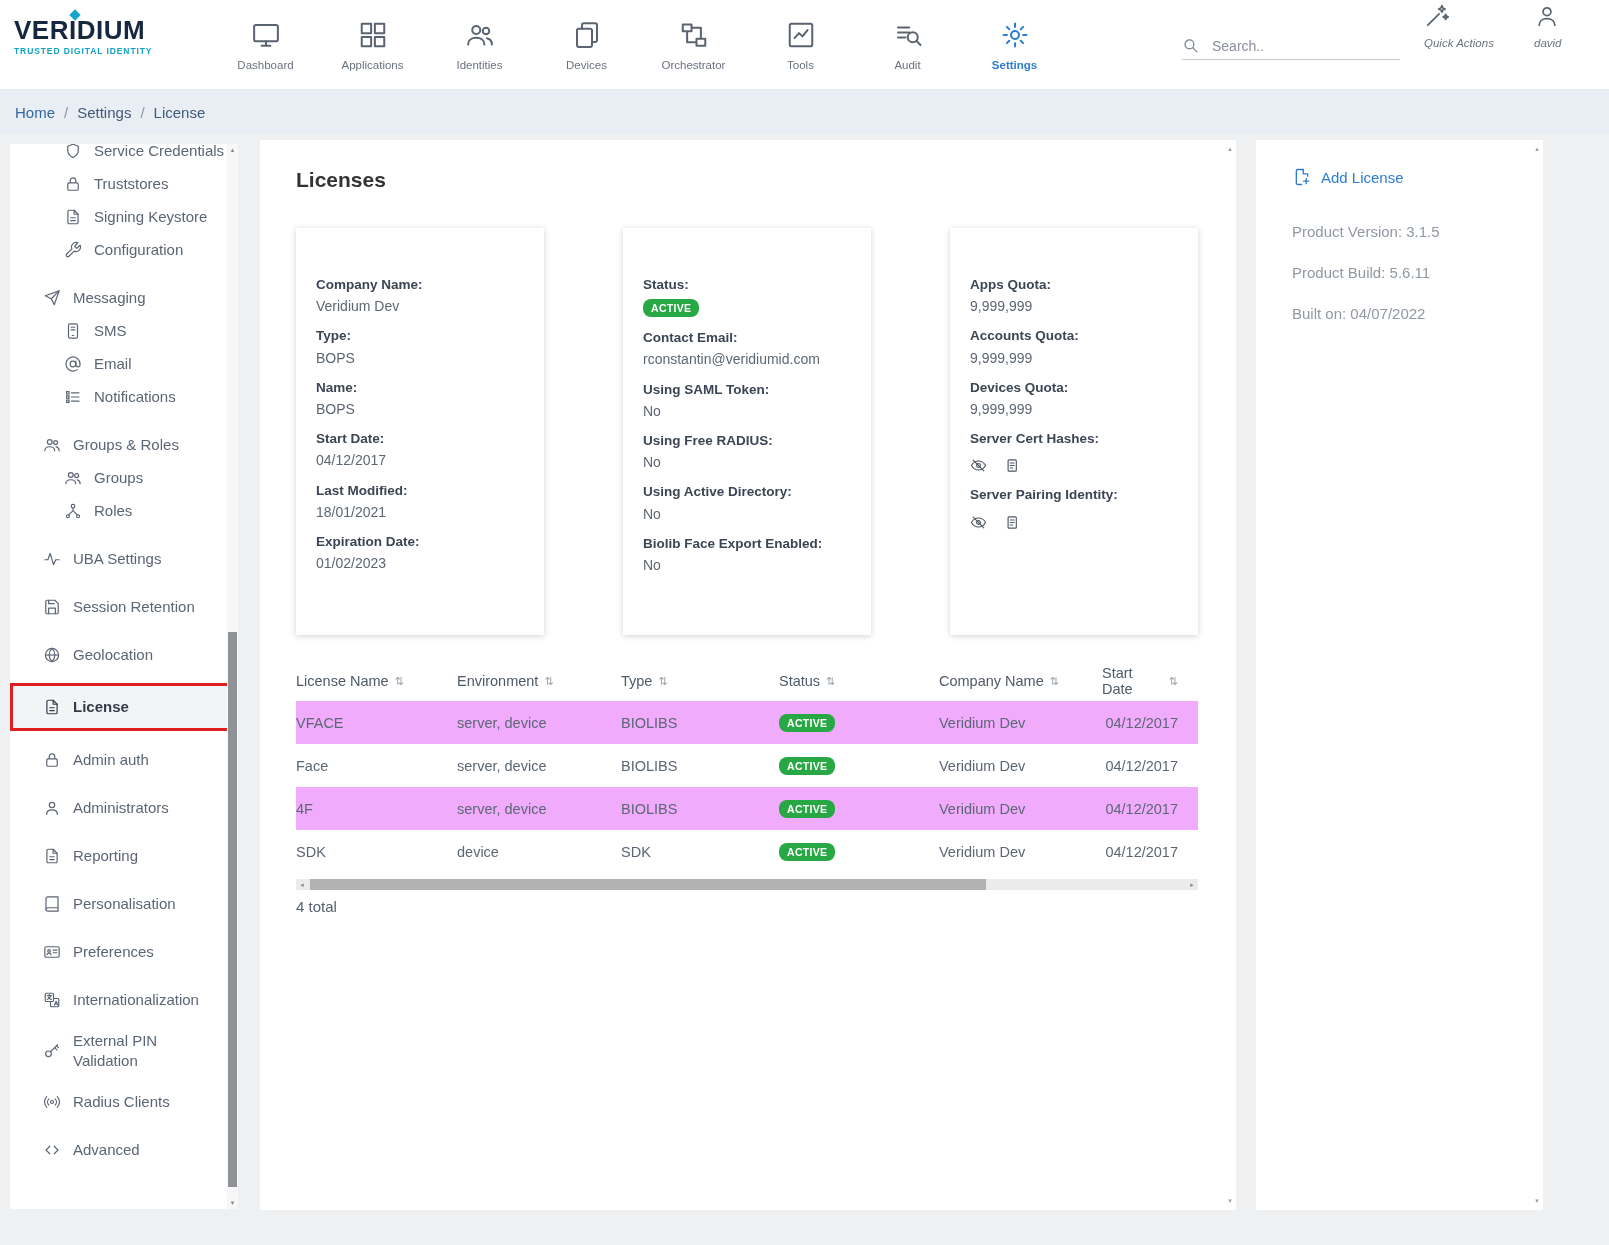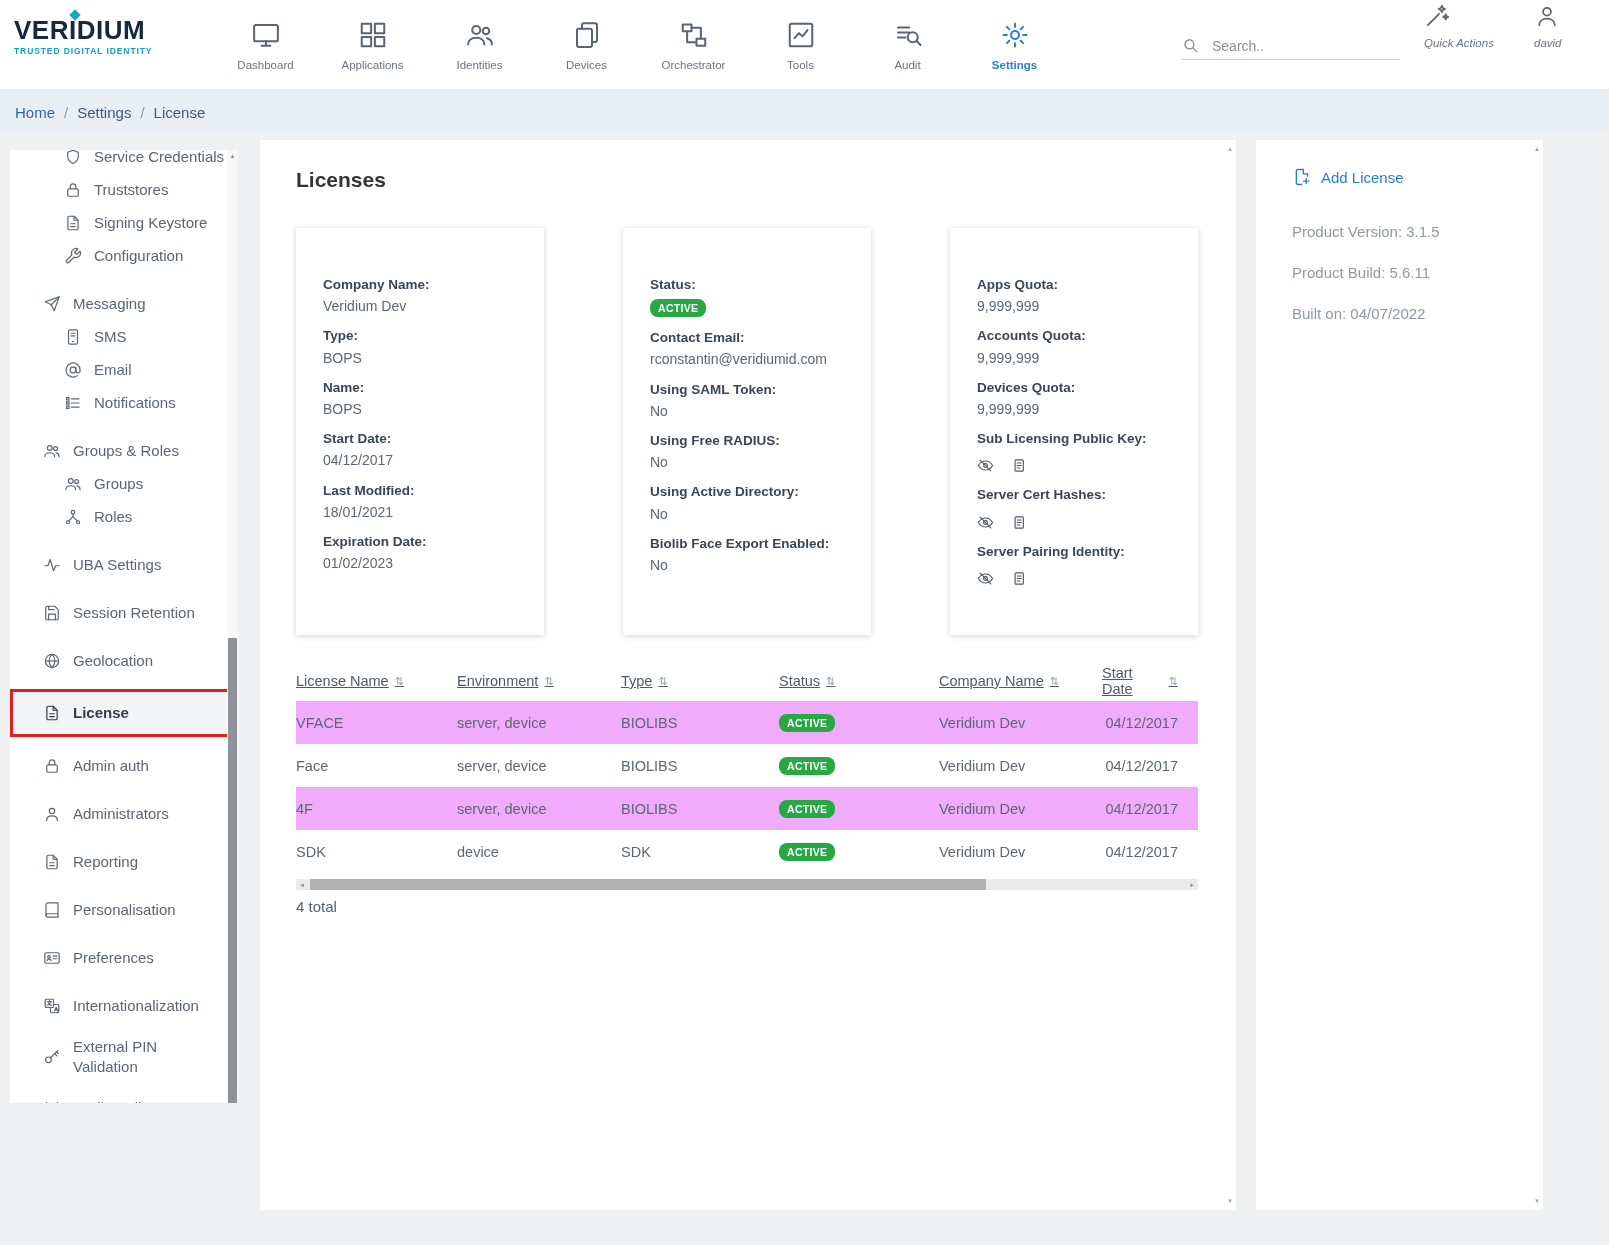--- a/index.html
+++ b/index.html
@@ -35,54 +35,54 @@
   .usr { margin-left:14px; width:70px; }
 
   
   .breadcrumb { height:44px; background:#e9eef4; display:flex; align-items:center; gap:9px; padding-left:15px; font-size:15px; }
   .bc-link { color:#33689f; cursor:pointer; }
   .bc-sep { color:#8a97a5; }
   .bc-item { color:#41597a; cursor:pointer; }
 
   
   .content { position:relative; height:1111px; }
-  .sidebar { position:absolute; left:10px; top:16px; width:228px; height:953px; background:#fff; overflow:hidden; }
+  .sidebar { position:absolute; left:10px; top:10px; width:228px; height:1065px; background:#fff; overflow:hidden; }
   .main-panel { position:absolute; left:260px; top:6px; width:976px; height:1070px; background:#fff; padding:18px 38px 0 36px; }
   .right-panel { position:absolute; left:1256px; top:6px; width:287px; height:1070px; background:#fff; padding:27px 24px 0 36px; }
 
   
   .side-list { padding-top:4px; }
   .side-item { display:flex; align-items:center; gap:12px; min-height:33px; padding-left:33px; color:#5b6675; font-size:15px; cursor:pointer; line-height:1.3; }
   .side-item .ic { width:18px; height:18px; flex:none; }
   .side-item.sub { padding-left:54px; }
   .side-item.top { margin-top:15px; }
   .side-item.cut { margin-top:-14px; }
   .side-label { max-width:150px; }
   .side-item.hl { outline:3px solid #e02020; background:#f3f4f6; min-height:42px; margin-left:3px; margin-right:4px; padding-left:30px; color:#333d49; font-weight:bold; }
   .side-scroll { position:absolute; right:0; top:0; bottom:0; width:11px; background:#f7f7f7; }
   .side-scroll .arrow { position:absolute; left:0; width:11px; height:12px; font-size:7px; color:#8a8a8a; text-align:center; line-height:12px; cursor:pointer; }
   .side-scroll .arrow.bottom { bottom:0; }
   .side-scroll .thumb { position:absolute; left:1px; width:9px; top:488px; height:555px; background:#8f9296; cursor:grab; }
 
   
   .main-title { font-size:21px; font-weight:bold; color:#333; margin-top:10px; }
   .cards { display:flex; justify-content:space-between; margin-top:36px; }
-  .card { width:248px; min-height:407px; background:#fff; box-shadow:0 1px 6px rgba(0,0,0,0.18); padding:48px 27px 20px; }
+  .card { width:248px; min-height:407px; background:#fff; box-shadow:0 1px 6px rgba(0,0,0,0.18); padding:48px 20px 20px; }
   .field { margin-bottom:12px; }
   .field-label { font-size:13.5px; font-weight:bold; color:#3b4654; line-height:1.35; }
   .field-value { font-size:14px; color:#5c6774; margin-top:3px; line-height:1.3; }
   .badge { display:inline-block; background:#28a745; color:#fff; font-size:10.5px; font-weight:bold; padding:3px 8px; border-radius:8px; letter-spacing:0.3px; }
   .field .badge { margin-top:5px; }
   .secret { margin-bottom:12px; }
   .secret-icons { display:flex; gap:16px; margin-top:9px; }
   .secret-icons .ic { width:17px; height:17px; color:#4f5864; cursor:pointer; }
 
   .table { margin-top:26px; }
   .trow { display:grid; grid-template-columns:161px 164px 158px 160px 163px 1fr; align-items:center; }
-  .thead { height:40px; font-size:14.5px; color:#4e5a68;text-decoration:underline; }
+  .thead { height:40px; font-size:14.5px; color:#4e5a68; }
   .th { display:flex; align-items:center; gap:6px; cursor:pointer; }
   .th.right { justify-content:flex-end; padding-right:20px; }
   .th .sort { font-size:11px; color:#98a2ad; }
   .tr { height:43px; font-size:14.5px; color:#5c6774; cursor:pointer; }
   .tr.alt { background:#f0abfc; }
   .cell.right { text-align:right; padding-right:20px; }
 
   .hscroll { position:relative; height:11px; background:#ebebeb; margin-top:6px; }
   .hscroll .thumb { position:absolute; left:14px; top:0; height:11px; width:676px; background:#b1b1b1; cursor:grab; }
   .hscroll .harrow { position:absolute; top:0; width:12px; height:11px; font-size:7px; line-height:11px; color:#8a8a8a; text-align:center; cursor:pointer; }
@@ -623,31 +623,20 @@
             </div>
             <div class="field">
               <div class="field-label">Accounts Quota:</div>
               <div class="field-value">9,999,999</div>
             </div>
             <div class="field">
               <div class="field-label">Devices Quota:</div>
               <div class="field-value">9,999,999</div>
             </div>
             <div class="secret">
-              <div class="field-label">Sub Licensing Public Key:</div>
-              <div class="secret-icons">
-                <svg class="ic" viewBox="0 0 24 24">
-                  <use href="#sym-eyeoff"></use>
-                </svg>
-                <svg class="ic" viewBox="0 0 24 24">
-                  <use href="#sym-copy"></use>
-                </svg>
-              </div>
-            </div>
-            <div class="secret">
               <div class="field-label">Server Cert Hashes:</div>
               <div class="secret-icons">
                 <svg class="ic" viewBox="0 0 24 24">
                   <use href="#sym-eyeoff"></use>
                 </svg>
                 <svg class="ic" viewBox="0 0 24 24">
                   <use href="#sym-copy"></use>
                 </svg>
               </div>
             </div>

